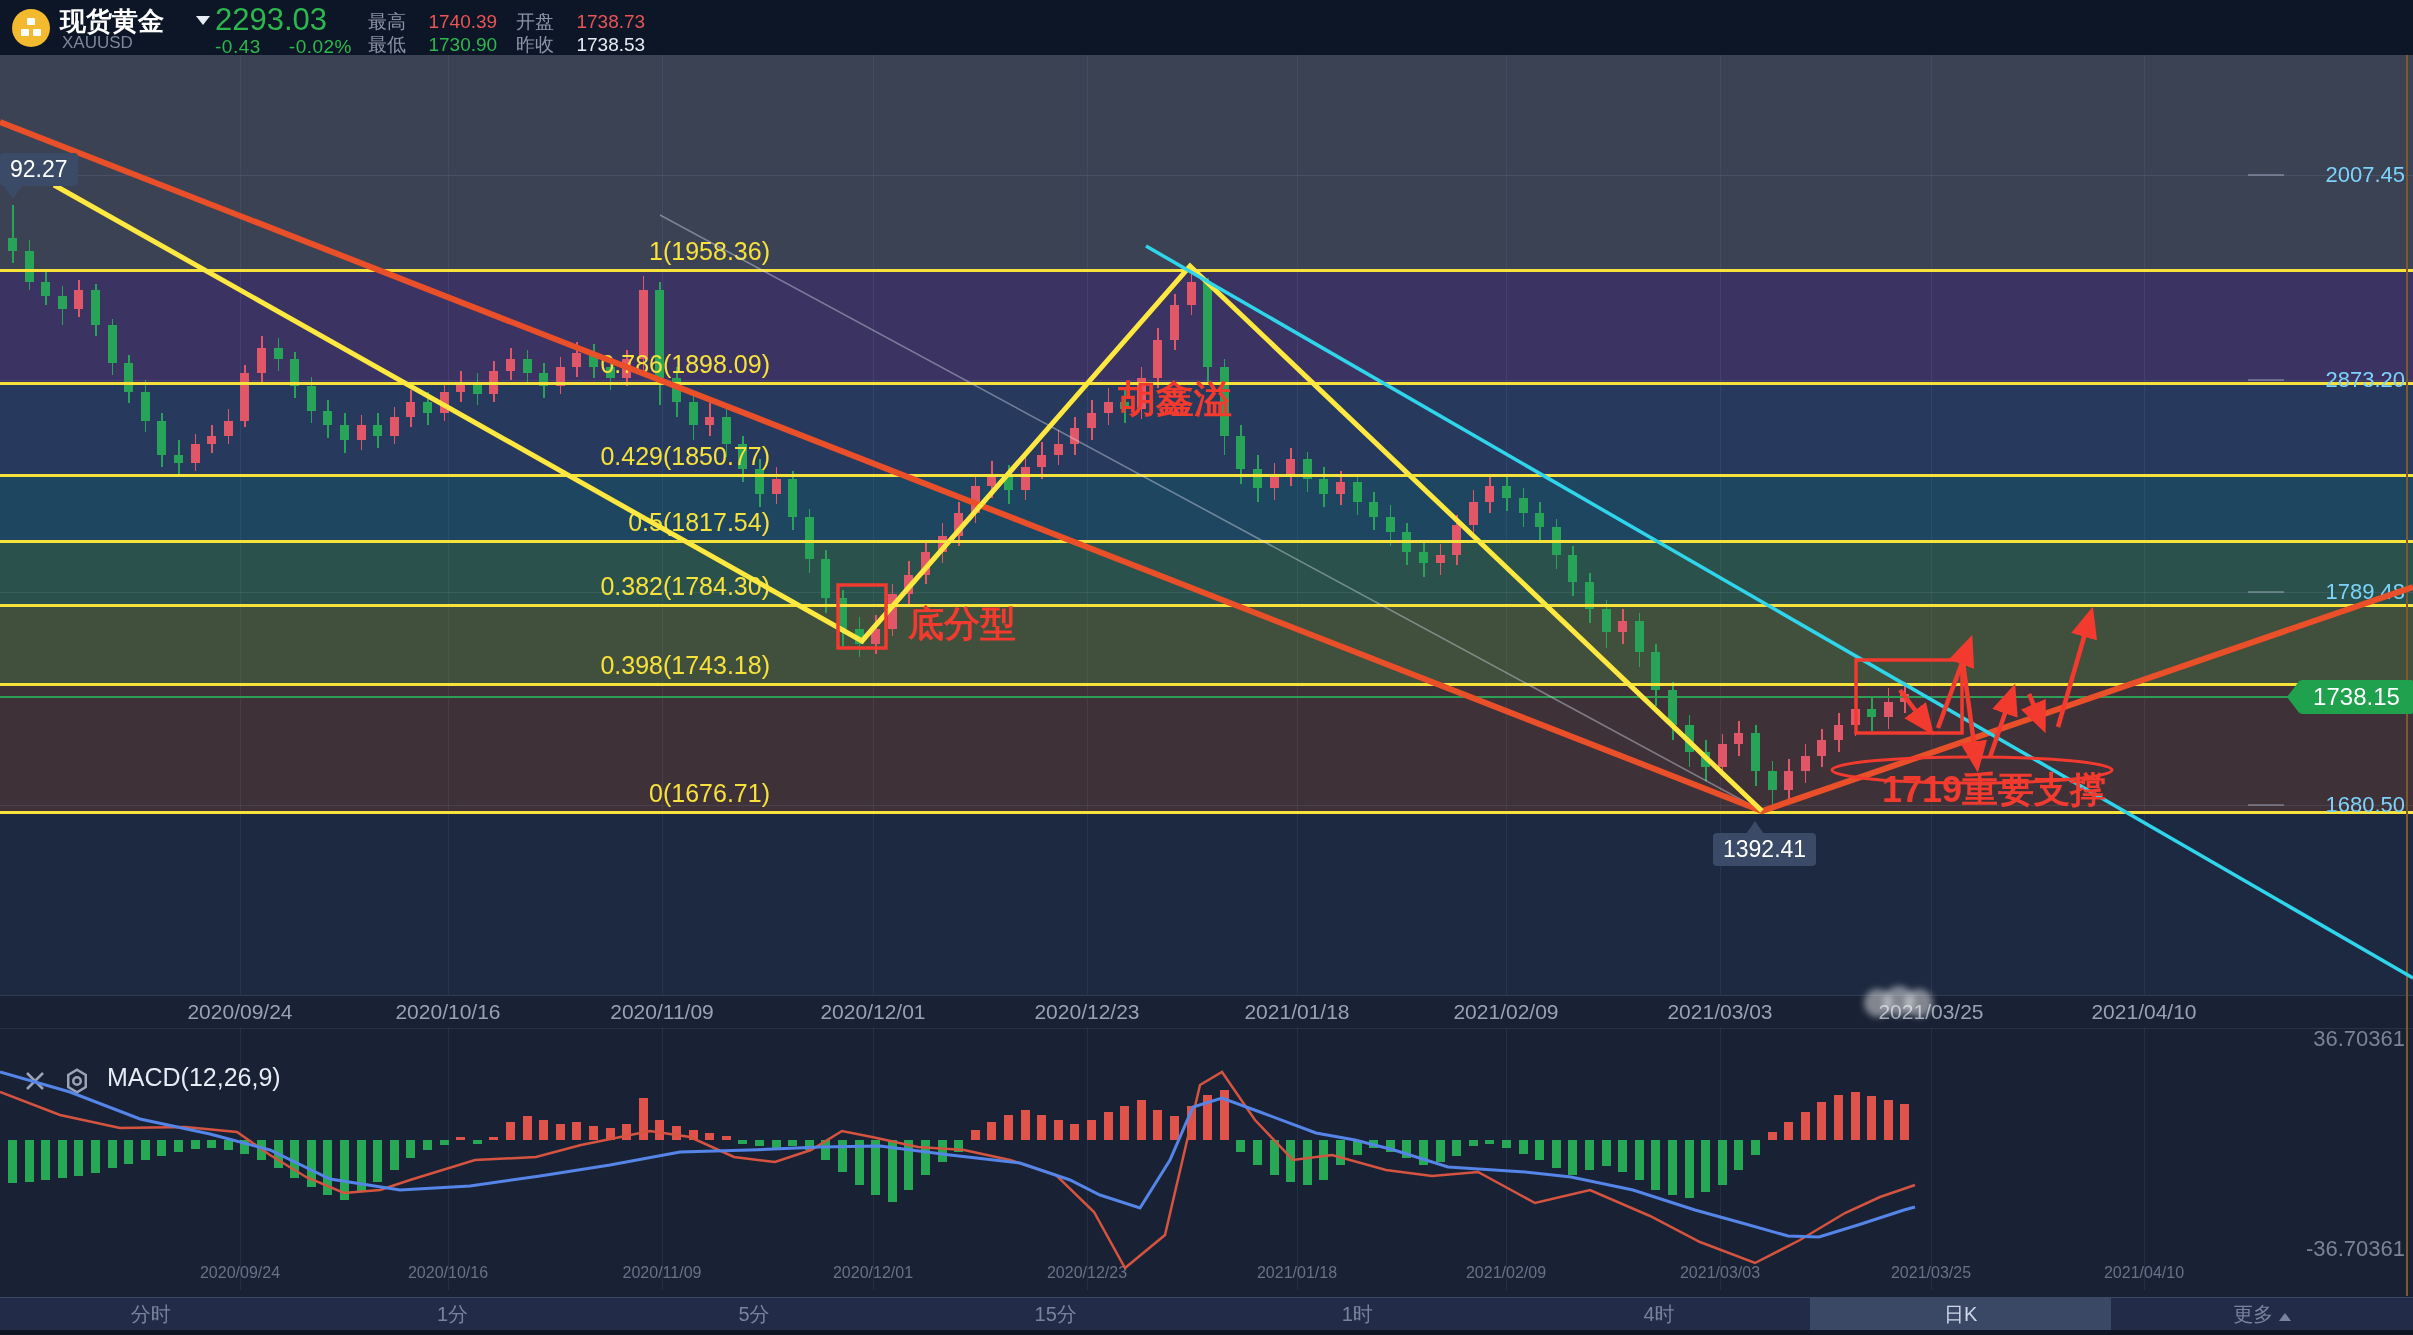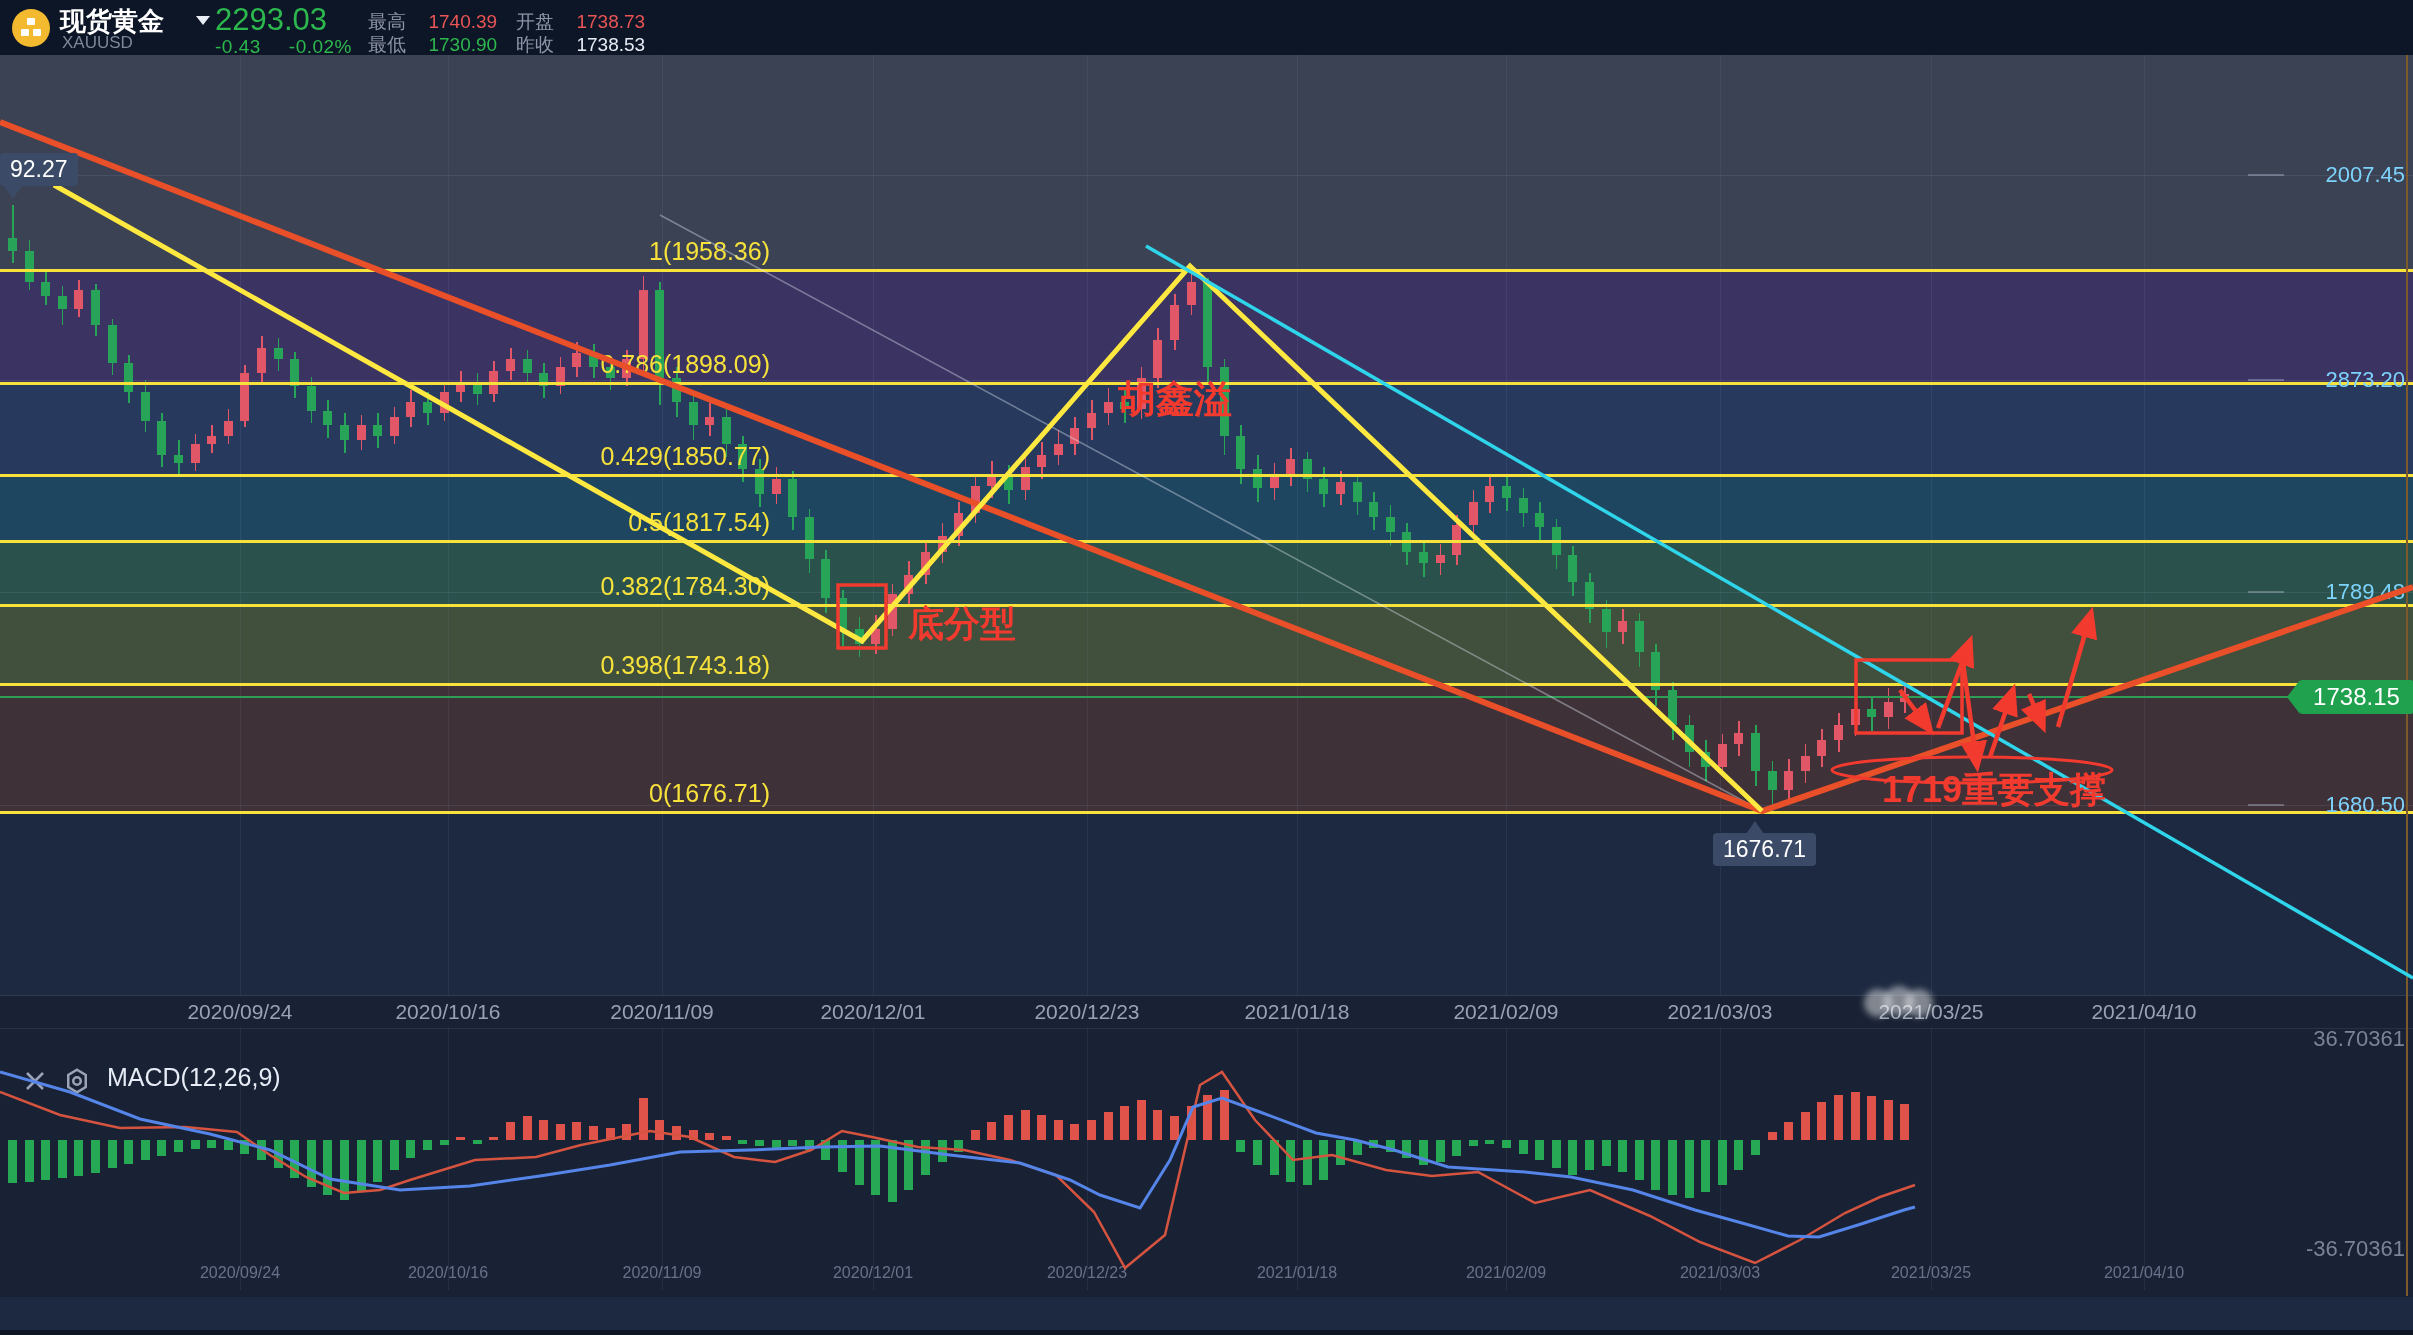--- a/index.html
+++ b/index.html
@@ -550,30 +550,40 @@
       <line x1="1962" y1="655" x2="1977" y2="766" stroke="#f23a2f" stroke-width="4.5" marker-end="url(#arrh)"></line>
       <line x1="1990" y1="757" x2="2013" y2="690" stroke="#f23a2f" stroke-width="4.5" marker-end="url(#arrh)"></line>
       <line x1="2029" y1="694" x2="2043" y2="727" stroke="#f23a2f" stroke-width="4.5" marker-end="url(#arrh)"></line>
       <line x1="2058" y1="727" x2="2091" y2="613" stroke="#f23a2f" stroke-width="4.5" marker-end="url(#arrh)"></line>
     </svg>
 
   <div class="redtext" style="left:1118px;top:374px;font-size:38px;">胡鑫溢</div>
   <div class="redtext" style="left:908px;top:600px;font-size:36px;">底分型</div>
   <div class="redtext" style="left:1882px;top:766px;font-size:36px;">1719重要支撑</div>
 
-  <div class="tooltip" style="left:1713px;top:833px;">1676.71</div>
+  <div class="tooltip" style="left:1713px;top:833px;">1392.41</div>
   <div class="tippt" style="left:1746px;top:821px;border-left:9px solid transparent;border-right:9px solid transparent;border-bottom:13px solid #3b4a66;"></div>
   <div class="tooltip" style="left:0px;top:153px;">92.27</div>
   <div class="tippt" style="left:4px;top:186px;border-left:9px solid transparent;border-right:9px solid transparent;border-top:13px solid #3b4a66;"></div>
 
   <div id="pricetag">
     <span class="notch"></span>
     <span>1738.15</span>
   </div>
 
   <div class="wmdot" style="left:1864px;top:989px;width:28px;height:28px;"></div>
   <div class="wmdot" style="left:1884px;top:986px;width:30px;height:30px;"></div>
   <div class="wmdot" style="left:1905px;top:989px;width:28px;height:28px;"></div>
 
+  <div id="tfbar">
+      <div class="tf">分时</div>
+      <div class="tf">1分</div>
+      <div class="tf">5分</div>
+      <div class="tf">15分</div>
+      <div class="tf">1时</div>
+      <div class="tf">4时</div>
+      <div class="tf active">日K</div>
+      <div class="tf">更多<span class="up-caret"></span></div>
+    </div>
   <div id="bottomstrip"></div>
 
 <div class="abs" style="left: 2406px; top: 55px; width: 2px; height: 1241px; background: rgb(124, 90, 44); z-index: 9;"></div>
   </div>
 
 </body></html>

